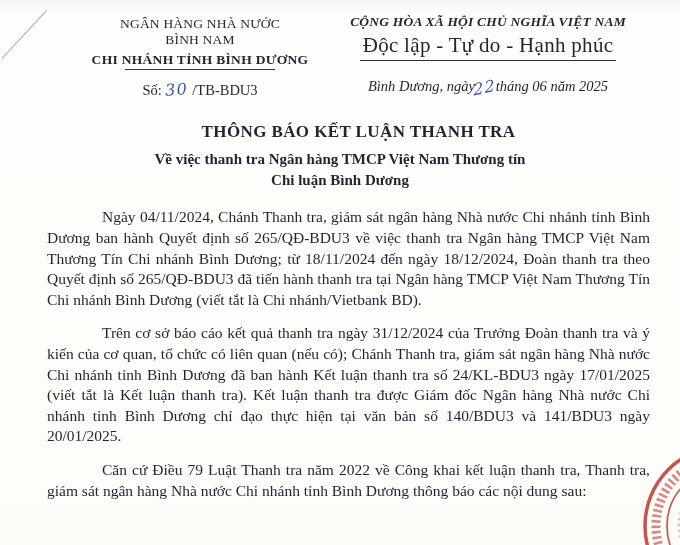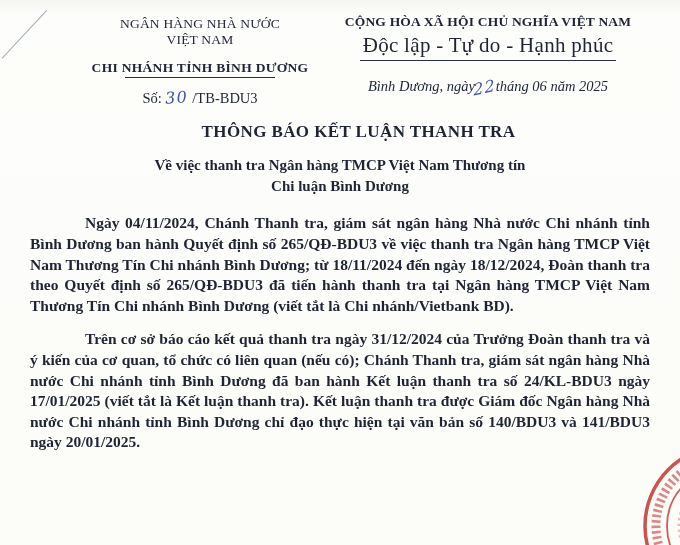--- a/index.html
+++ b/index.html
@@ -9,60 +9,60 @@
     overflow:hidden;
     background:linear-gradient(180deg,#f5f5f2 0,#fdfdfb 14px,#fcfcf9 100%);
     font-family:"Liberation Serif","DejaVu Serif",serif;
     color:#1f2433;
   }
   
   .header{position:relative;height:108px;}
   .hdr-left{position:absolute;left:30px;top:16px;width:340px;text-align:center;}
   .hdr-right{position:absolute;left:330px;top:14px;width:316px;text-align:center;}
   .org-line{font-size:13.5px;line-height:1.22;letter-spacing:.2px;}
-  .branch-line{font-size:13.5px;font-weight:bold;letter-spacing:.3px;margin-top:11px;}
+  .branch-line{font-size:13.5px;font-weight:bold;letter-spacing:.3px;margin-top:3px;}
   .branch-underline{width:150px;height:0;border-bottom:1.5px solid #2b3040;margin:1px auto 0 auto;}
   .doc-number{font-size:14.5px;margin-top:10px;}
-  .national-1{font-size:13.5px;font-weight:bold;letter-spacing:.2px;}
+  .national-1{font-size:13.5px;font-weight:bold;letter-spacing:.2px;font-style:italic;}
   .national-2{display:inline-block;font-size:21px;font-weight:normal;letter-spacing:.3px;
     border-bottom:1.5px solid #2b3040;padding:0 3px 2px 3px;margin-top:3px;}
   .dateline{font-size:14.5px;font-style:italic;margin-top:15px;white-space:nowrap;}
   .hand{
     font-family:"DejaVu Serif",serif;font-style:italic;
     color:#4553ae;letter-spacing:1.5px;display:inline-block;
   }
   .hand-num{font-size:16px;transform:rotate(-4deg);}
   .hand-day{font-size:16px;transform:rotate(-12deg) skewX(-8deg);margin:0 -4px 0 -6px;position:relative;top:2px;}
   
   .title-block{text-align:center;margin-top:14px;}
   .doc-title{font-size:17px;font-weight:bold;letter-spacing:.4px;padding-left:37px;}
-  .doc-subtitle{font-size:15px;font-weight:bold;line-height:1.38;margin-top:13px;}
+  .doc-subtitle{font-size:15px;font-weight:bold;line-height:1.38;margin-top:7px;}
   
   .body-text{margin:17px 30px 0 30px;font-size:15.5px;line-height:1.33;text-align:justify;}
-  .body-text p{margin:0 0 13px 0;text-indent:55px;font-weight:bold;}
+  .body-text p{margin:0 0 13px 17px;text-indent:55px;}
   
   .pen-mark{
     position:absolute;top:58px;left:2px;width:66px;height:1.4px;
     background:#97a0b3;opacity:.85;border-radius:1px;
     transform:rotate(-47deg);transform-origin:left center;
   }
   
   .seal{position:absolute;left:640px;top:441px;width:170px;height:170px;}
 </style>
 </head>
 <body>
 
 <div class="page">
 
   <div class="pen-mark"></div>
 
   <div class="header">
     <div class="hdr-left">
       <div class="org-line">NGÂN HÀNG NHÀ NƯỚC</div>
-      <div class="org-line">VIỆT NAM</div>
+      <div class="org-line">BÌNH NAM</div>
       <div class="branch-line">CHI NHÁNH TỈNH BÌNH DƯƠNG</div>
       <div class="branch-underline"></div>
       <div class="doc-number">
         <span>Số:</span>
         <span class="hand hand-num">30</span>
         <span>/TB-BDU3</span>
       </div>
     </div>
 
     <div class="hdr-right">
@@ -80,20 +80,21 @@
     <div class="doc-title">THÔNG BÁO KẾT LUẬN THANH TRA</div>
     <div class="doc-subtitle">
       <div>Về việc thanh tra Ngân hàng TMCP Việt Nam Thương tín</div>
       <div>Chi luận Bình Dương</div>
     </div>
   </div>
 
   <div class="body-text">
     <p>Ngày 04/11/2024, Chánh Thanh tra, giám sát ngân hàng Nhà nước Chi nhánh tỉnh Bình Dương ban hành Quyết định số 265/QĐ-BDU3 về việc thanh tra Ngân hàng TMCP Việt Nam Thương Tín Chi nhánh Bình Dương; từ 18/11/2024 đến ngày 18/12/2024, Đoàn thanh tra theo Quyết định số 265/QĐ-BDU3 đã tiến hành thanh tra tại Ngân hàng TMCP Việt Nam Thương Tín Chi nhánh Bình Dương (viết tắt là Chi nhánh/Vietbank BD).</p>
     <p>Trên cơ sở báo cáo kết quả thanh tra ngày 31/12/2024 của Trưởng Đoàn thanh tra và ý kiến của cơ quan, tổ chức có liên quan (nếu có); Chánh Thanh tra, giám sát ngân hàng Nhà nước Chi nhánh tỉnh Bình Dương đã ban hành Kết luận thanh tra số 24/KL-BDU3 ngày 17/01/2025 (viết tắt là Kết luận thanh tra). Kết luận thanh tra được Giám đốc Ngân hàng Nhà nước Chi nhánh tỉnh Bình Dương chỉ đạo thực hiện tại văn bản số 140/BDU3 và 141/BDU3 ngày 20/01/2025.</p>
+    <p>Căn cứ Điều 79 Luật Thanh tra năm 2022 về Công khai kết luận thanh tra, Thanh tra, giám sát ngân hàng Nhà nước Chi nhánh tỉnh Bình Dương thông báo các nội dung sau:</p>
   </div>
 
   <svg class="seal" viewBox="0 0 170 170" width="170" height="170" aria-hidden="true">
     <circle cx="85" cy="85" r="80" fill="none" stroke="#c5403a" stroke-width="3.5" opacity="0.9"></circle>
     <circle cx="85" cy="85" r="58" fill="none" stroke="#c5403a" stroke-width="1.8" opacity="0.85"></circle>
     <circle cx="85" cy="85" r="69" fill="none" stroke="#c5403a" stroke-width="9" stroke-dasharray="2.6 2.8" opacity="0.62" transform="rotate(12 85 85)"></circle>
     <circle cx="85" cy="85" r="45" fill="none" stroke="#c5403a" stroke-width="5" stroke-dasharray="2.2 3.4" opacity="0.35" transform="rotate(-20 85 85)"></circle>
   </svg>
 
 </div>

